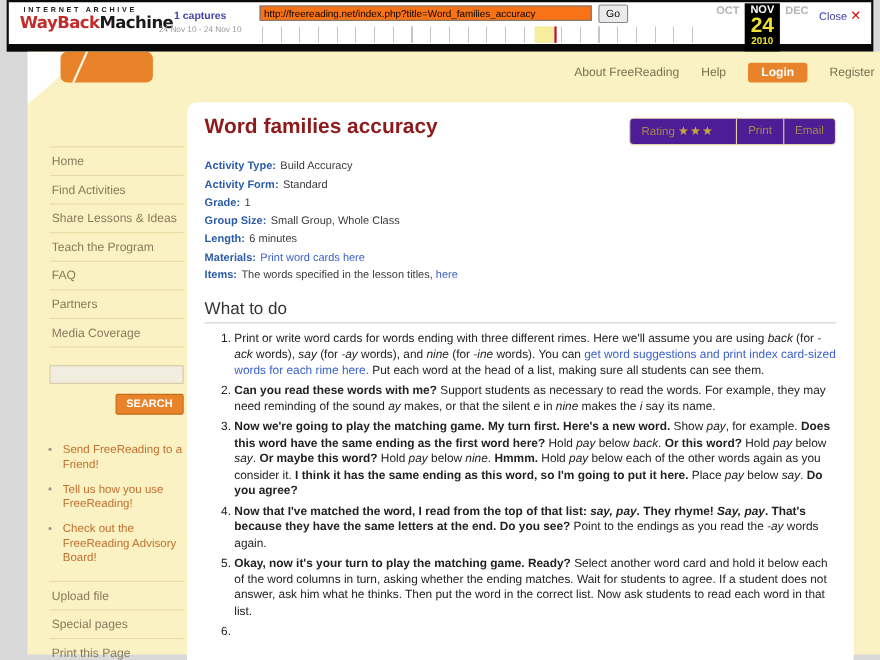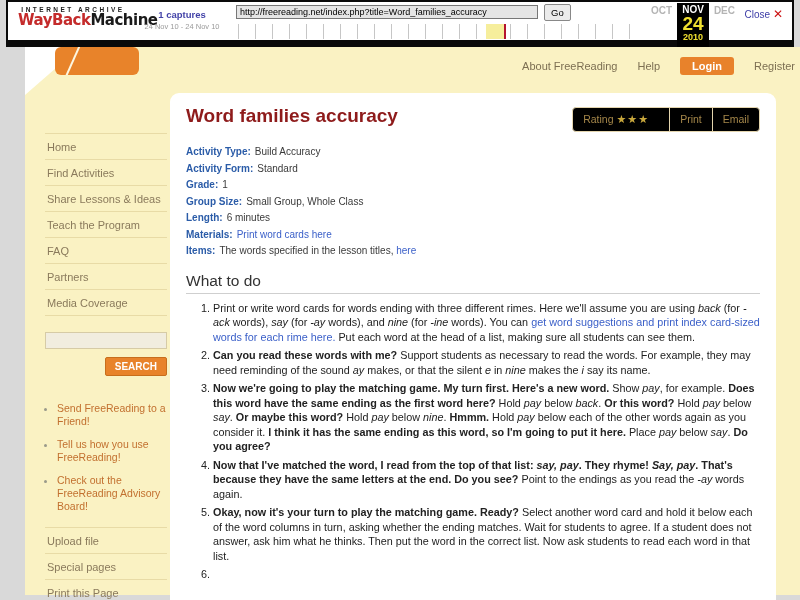--- a/index.html
+++ b/index.html
@@ -15,21 +15,21 @@
     position:absolute; left:6px; top:0; width:788px; height:47px;
     background:#FFFFFF; border:2px solid #0A0A0A; border-bottom:7px solid #0A0A0A;
   }
   .wb-logo { position:absolute; left:10px; top:4px; width:110px; }
   .wb-logo-top { font-size:6.5px; font-weight:bold; letter-spacing:2.5px; color:#222; text-align:center; }
   .wb-logo-name { font-size:15px; font-weight:bold; letter-spacing:-0.5px; line-height:14px; font-family:"DejaVu Sans", sans-serif; }
   .wb-logo-name .red { color:#C42B2B; } .wb-logo-name .blk { color:#1A1A1A; }
   .wb-captures { position:absolute; left:122px; top:7px; width:104px; text-align:center; }
   .wb-captures .cnt { font-size:9.5px; font-weight:bold; color:#4343A8; }
   .wb-captures .rng { font-size:7.5px; color:#9A9A9A; margin-top:2px; }
-  .wb-url-input { position:absolute; left:228px; top:3px; width:302px; height:14px; font-size:9px; border:1px solid #777; padding:0 3px; background:#e5e5e5; font-family:"Liberation Sans", sans-serif; }
+  .wb-url-input { position:absolute; left:228px; top:3px; width:302px; height:14px; font-size:9px; border:1px solid #777; padding:0 3px; background:#f97316; font-family:"Liberation Sans", sans-serif; }
   .wb-go-btn { position:absolute; left:536px; top:2px; height:17px; font-size:9.5px; padding:0 6px; background:#EBEBEB; border:1px solid #888; border-radius:2px; font-family:"Liberation Sans", sans-serif; }
   .wb-timeline { position:absolute; left:230px; top:22px; width:408px; height:15px;
     background-image: repeating-linear-gradient(to right, #C6C6C6 0 1px, transparent 1px 17px); }
   .wb-capture-cell { position:absolute; left:248px; top:0; width:18px; height:15px; background:#F6EE9C; }
   .wb-capture-line { position:absolute; left:266px; top:0; width:2px; height:15px; background:#B5132E; }
   .wb-monthnav { position:absolute; right:54px; top:1px; display:flex; align-items:stretch; }
   .wb-mcol { display:flex; flex-direction:column; justify-content:space-between; padding:2px 3px; }
   .wb-mcol.left { align-items:flex-end; } .wb-mcol.right { align-items:center;gap:32px; }
   .wb-month { font-size:10px; font-weight:bold; color:#B4B4B4; }
   .wb-year { font-size:9px; color:#B4B4B4; }
@@ -59,21 +59,21 @@
   .search-row { text-align:right; margin-top:7px; }
   .search-btn { background:#E8832A; color:#fff; font-size:10px; font-weight:bold; padding:3px 9px; border:1px solid #C76E1C; border-radius:2px; font-family:"Liberation Sans", sans-serif; }
   .promo-list { margin-top:26px; padding-left:12px; }
   .promo-list li { color:#C2702F; font-size:10.5px; line-height:13px; margin-bottom:10px; cursor:pointer; }
   .promo-list li::marker { color:#9A9A8A; }
   .side-divider { border-top:1px solid #E8DBA6; margin-top:14px; }
   
   .card { position:absolute; left:145px; top:46px; width:606px; height:560px; background:#FFFFFF; border-radius:9px 9px 0 0; padding:12px 16px 0 16px; }
   .title-row { display:flex; justify-content:space-between; align-items:flex-start; }
   .page-title { font-size:19px; font-weight:bold; color:#8E1B1B; }
-  .action-bar { display:flex; border:1px solid #E4D5AE; border-radius:4px; background:#000000; font-size:10.5px; color:#A5874A; overflow:hidden; margin-top:2px; }
+  .action-bar { display:flex; border:1px solid #E4D5AE; border-radius:4px; background:#4c1d95; font-size:10.5px; color:#A5874A; overflow:hidden; margin-top:2px; }
   .action-seg { padding:5px 10px; cursor:pointer; }
   .action-seg.rating { min-width:96px; cursor:default; }
   .action-seg + .action-seg { border-left:1px solid #E4D5AE; }
   .stars { color:#C8A73C; font-size:11px; letter-spacing:1px; cursor:pointer; }
   .meta { margin-top:12px; }
   .meta-row { font-size:10px; line-height:15.5px; color:#3A3A3A; margin-bottom:1px; }
   .meta-label { color:#2B5CA8; font-weight:bold; margin-right:4px; }
   .sec-heading { margin-top:13px; font-size:15.5px; font-weight:400; color:#333; padding-bottom:3px; border-bottom:1px solid #CFCFCF; }
   .steps { margin:7px 0 0 0; padding-left:27px; }
   .steps li { font-size:10.8px; line-height:14.5px; color:#222; margin-bottom:4px; }

